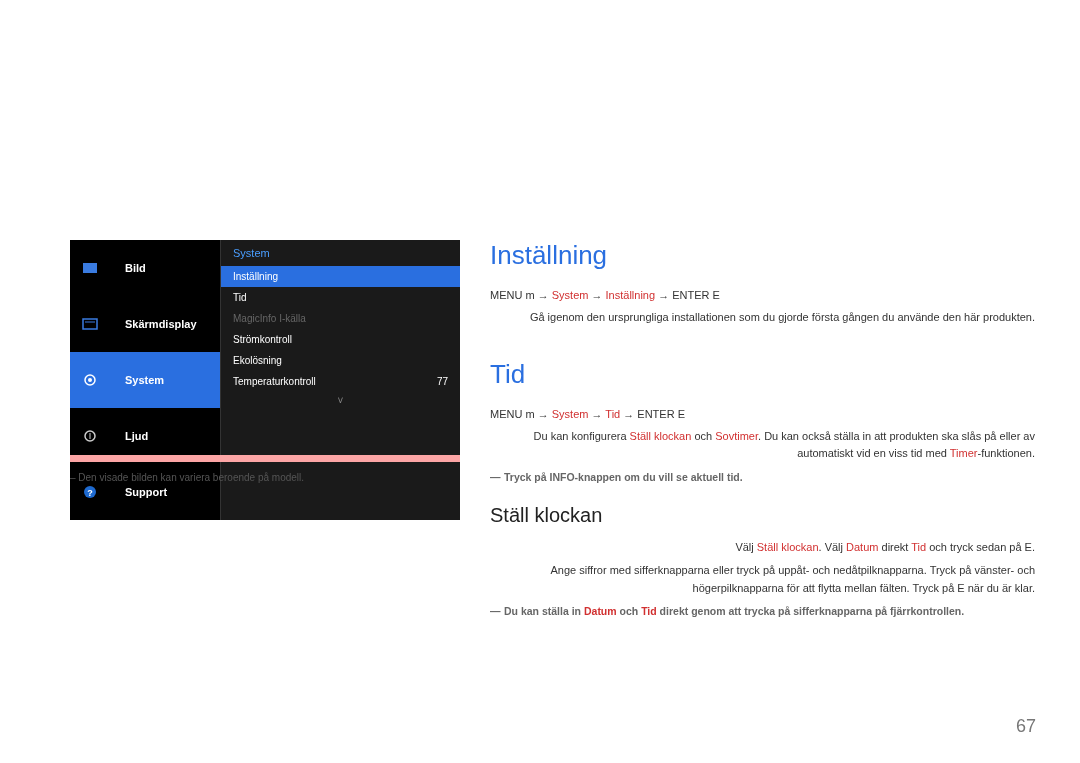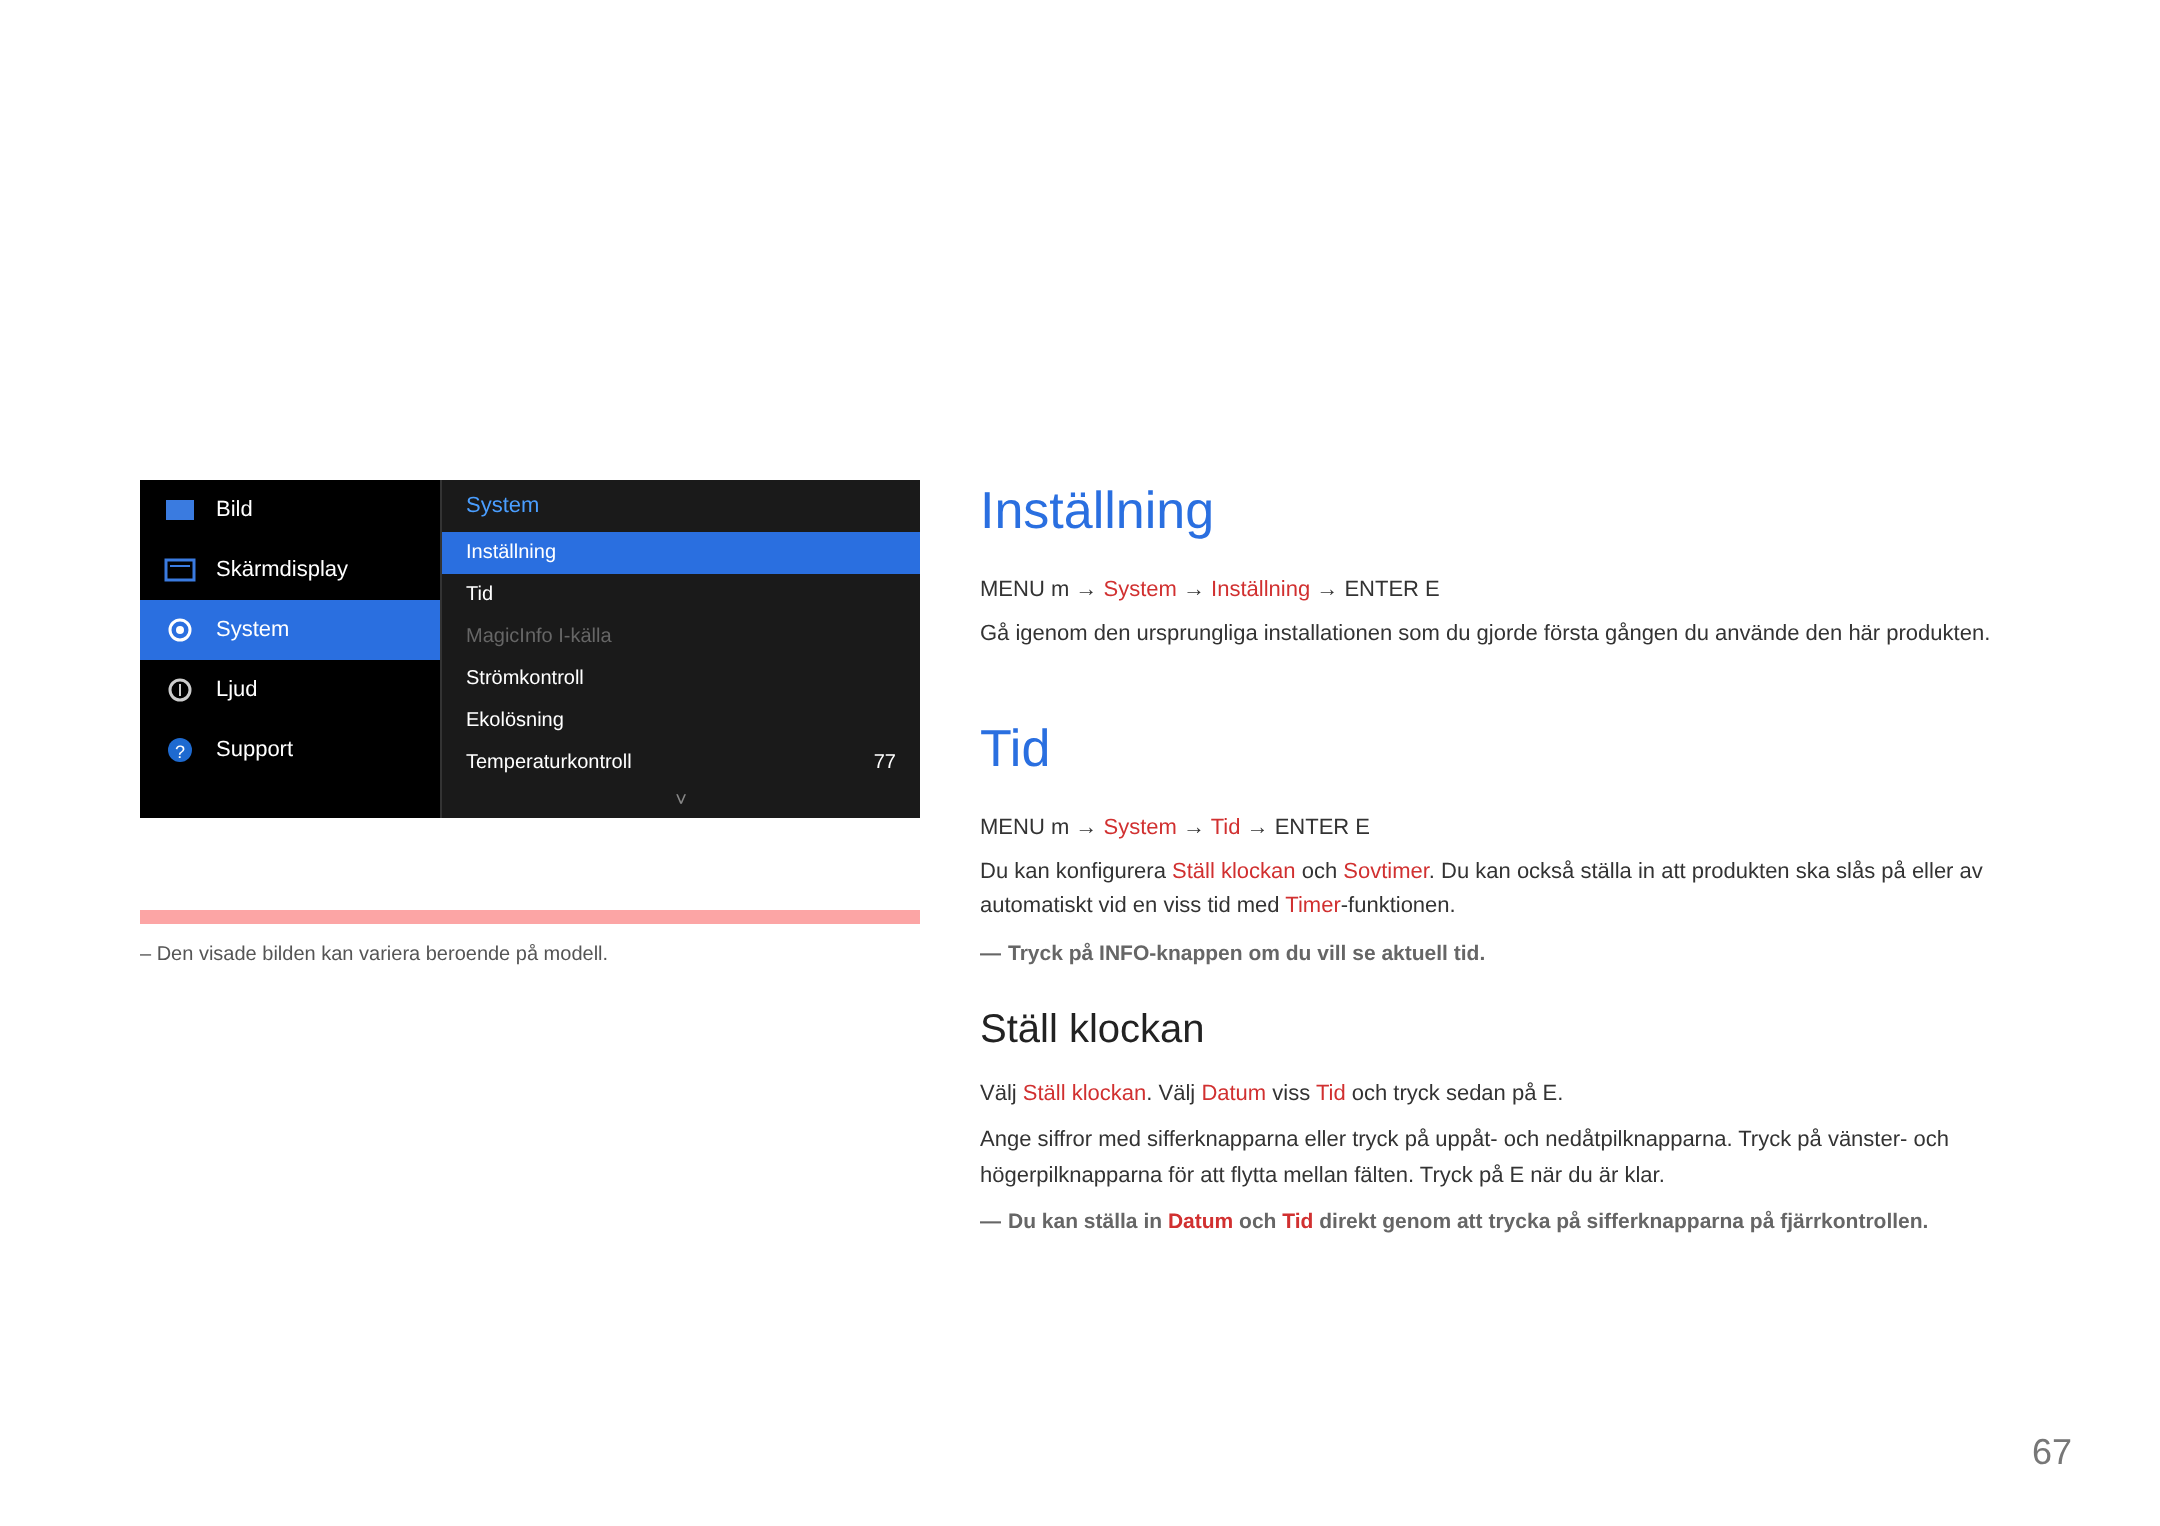--- a/index.html
+++ b/index.html
@@ -29,22 +29,23 @@
       font-size: 11px;
     }
     .menu-left {
       width: 150px;
       display: flex;
       flex-direction: column;
     }
     .menu-row {
       display: flex;
       align-items: center;
-      gap: 10px;
-      padding: 7px 12px;
+      gap: 27px;
+      padding: 20px 12px;
+      font-weight: bold;
     }
     .menu-row.selected { background: #2a6fe0; }
     .menu-icon {
       width: 16px;
       height: 16px;
       display: flex;
       align-items: center;
       justify-content: center;
     }
     .menu-right {
@@ -107,20 +108,21 @@
     }
     .breadcrumb {
       font-size: 11px;
       margin-bottom: 8px;
     }
     .para {
       font-size: 11px;
       line-height: 1.6;
       margin-bottom: 6px;
       color: #333;
+      text-align: right;
     }
     .note {
       font-size: 10.5px;
       color: #666;
       line-height: 1.6;
       margin-bottom: 4px;
       position: relative;
       padding-left: 14px;
       font-weight: bold;
     }
@@ -235,21 +237,21 @@
     <div class="breadcrumb">
       <span>MENU m → </span><span class="c-red">System</span><span> → </span><span class="c-red">Tid</span><span> → ENTER E</span>
     </div>
     <div class="para">
       <span>Du kan konfigurera </span><span class="c-red">Ställ klockan</span><span> och </span><span class="c-red">Sovtimer</span><span>. Du kan också ställa in att produkten ska slås på eller av automatiskt vid en viss tid med </span><span class="c-red">Timer</span><span>-funktionen.</span>
     </div>
     <div class="note">Tryck på INFO-knappen om du vill se aktuell tid.</div>
 
     <div class="h2">Ställ klockan</div>
     <div class="para">
-      <span>Välj </span><span class="c-red">Ställ klockan</span><span>. Välj </span><span class="c-red">Datum</span><span> viss </span><span class="c-red">Tid</span><span> och tryck sedan på E.</span>
+      <span>Välj </span><span class="c-red">Ställ klockan</span><span>. Välj </span><span class="c-red">Datum</span><span> direkt </span><span class="c-red">Tid</span><span> och tryck sedan på E.</span>
     </div>
     <div class="para">Ange siffror med sifferknapparna eller tryck på uppåt- och nedåtpilknapparna. Tryck på vänster- och högerpilknapparna för att flytta mellan fälten. Tryck på E när du är klar.</div>
     <div class="note">
       <span>Du kan ställa in </span><span class="c-red">Datum</span><span> och </span><span class="c-red">Tid</span><span> direkt genom att trycka på sifferknapparna på fjärrkontrollen.</span>
     </div>
   </div>
 
   <div class="page-num">67</div>
 </div>
 

